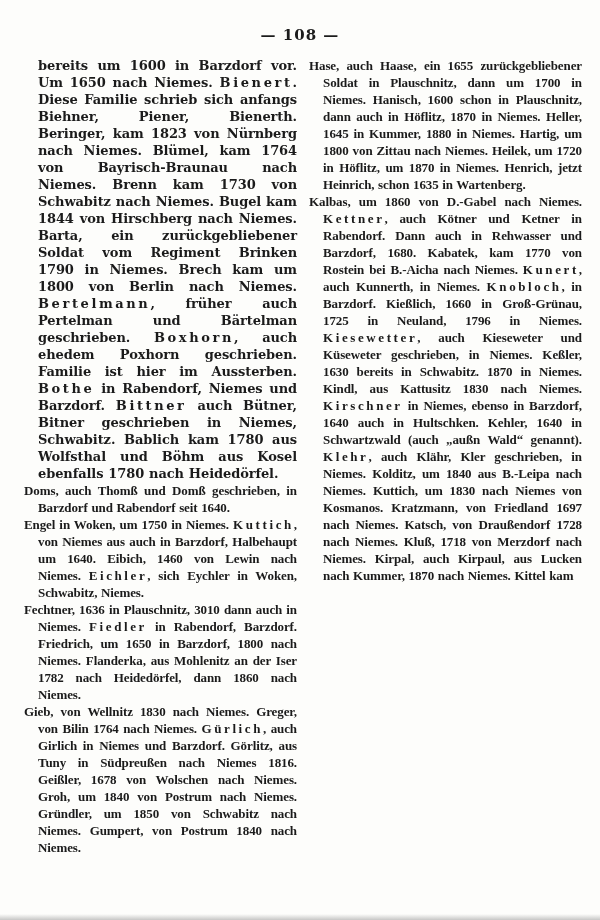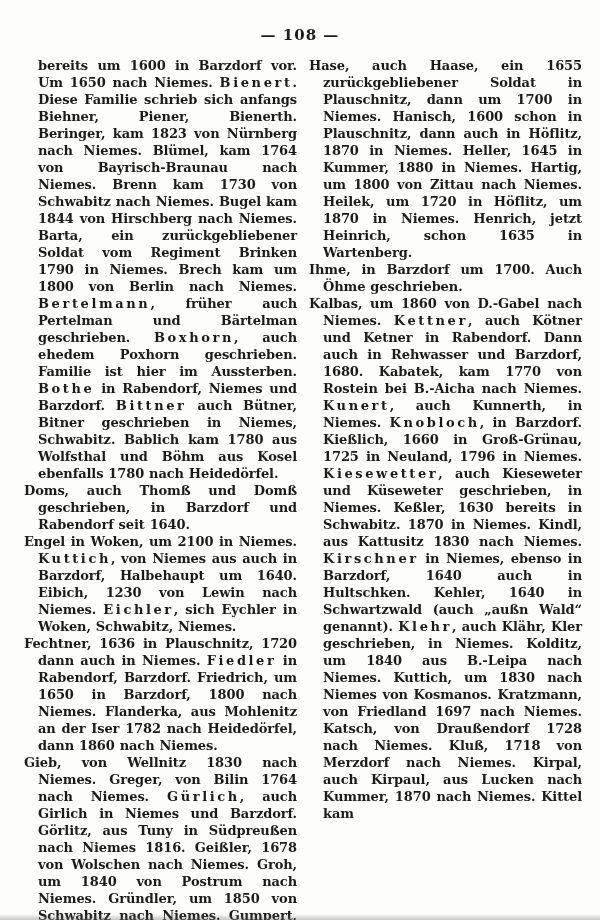--- a/index.html
+++ b/index.html
@@ -36,21 +36,21 @@
     text-align: justify;
     font-size: 13px;
     line-height: 17px;
     font-weight: 700;
     letter-spacing: -0.1px;
     word-spacing: 0.5px;
   }
   
   p.cont { padding-left: 14px; }
   
-  p.entry { padding-left: 14px; text-indent: -14px; }
+  p.entry { padding-left: 14px; text-indent: -14px; font-family: Liberation Serif, serif; }
   
   span.spaced { letter-spacing: 2.6px; }
   .scan-edge {
     position: absolute;
     left: 0;
     bottom: 0;
     width: 100%;
     height: 6px;
     background: linear-gradient(to bottom, rgba(0,0,0,0) 0%, rgba(110,110,110,0.38) 100%);
   }
@@ -59,24 +59,23 @@
 <body>
 
 <div class="page">
   <div class="page-header">
     <span>— 108 —</span>
   </div>
   <div class="columns">
     <div class="col">
         <p class="para cont"><span>bereits um 1600 in Barzdorf vor. Um 1650 nach Niemes. </span><span class="spaced">Bienert</span><span>. Diese Familie schrieb sich anfangs Biehner, Piener, Bienerth. Beringer, kam 1823 von Nürnberg nach Niemes. Blümel, kam 1764 von Bayrisch-Braunau nach Niemes. Brenn kam 1730 von Schwabitz nach Niemes. Bugel kam 1844 von Hirschberg nach Niemes. Barta, ein zurückgebliebener Soldat vom Regiment Brinken 1790 in Niemes. Brech kam um 1800 von Berlin nach Niemes. </span><span class="spaced">Bertelmann</span><span>, früher auch Pertelman und Bärtelman geschrieben. </span><span class="spaced">Boxhorn</span><span>, auch ehedem Poxhorn geschrieben. Familie ist hier im Aussterben. </span><span class="spaced">Bothe</span><span> in Rabendorf, Niemes und Barzdorf. </span><span class="spaced">Bittner</span><span> auch Bütner, Bitner geschrieben in Niemes, Schwabitz. Bablich kam 1780 aus Wolfsthal und Böhm aus Kosel ebenfalls 1780 nach Heidedörfel.</span></p>
         <p class="para entry"><span>Doms, auch Thomß und Domß geschrieben, in Barzdorf und Rabendorf seit 1640.</span></p>
-        <p class="para entry"><span>Engel in Woken, um 2100 in Niemes. </span><span class="spaced">Kuttich</span><span>, von Niemes aus auch in Barzdorf, Halbehaupt um 1640. Eibich, 1230 von Lewin nach Niemes. </span><span class="spaced">Eichler</span><span>, sich Eychler in Woken, Schwabitz, Niemes.</span></p>
-        <p class="para entry"><span>Fechtner, 1636 in Plauschnitz, 1720 dann auch in Niemes. </span><span class="spaced">Fiedler</span><span> in Rabendorf, Barzdorf. Friedrich, um 1650 in Barzdorf, 1800 nach Niemes. Flanderka, aus Mohlenitz an der Iser 1782 nach Heidedörfel, dann 1860 nach Niemes.</span></p>
+        <p class="para entry"><span>Engel in Woken, um 1750 in Niemes. </span><span class="spaced">Kuttich</span><span>, von Niemes aus auch in Barzdorf, Halbehaupt um 1640. Eibich, 1460 von Lewin nach Niemes. </span><span class="spaced">Eichler</span><span>, sich Eychler in Woken, Schwabitz, Niemes.</span></p>
+        <p class="para entry"><span>Fechtner, 1636 in Plauschnitz, 3010 dann auch in Niemes. </span><span class="spaced">Fiedler</span><span> in Rabendorf, Barzdorf. Friedrich, um 1650 in Barzdorf, 1800 nach Niemes. Flanderka, aus Mohlenitz an der Iser 1782 nach Heidedörfel, dann 1860 nach Niemes.</span></p>
         <p class="para entry"><span>Gieb, von Wellnitz 1830 nach Niemes. Greger, von Bilin 1764 nach Niemes. </span><span class="spaced">Gürlich</span><span>, auch Girlich in Niemes und Barzdorf. Görlitz, aus Tuny in Südpreußen nach Niemes 1816. Geißler, 1678 von Wolschen nach Niemes. Groh, um 1840 von Postrum nach Niemes. Gründler, um 1850 von Schwabitz nach Niemes. Gumpert, von Postrum 1840 nach Niemes.</span></p>
       </div>
     <div class="col">
         <p class="para entry"><span>Hase, auch Haase, ein 1655 zurückgebliebener Soldat in Plauschnitz, dann um 1700 in Niemes. Hanisch, 1600 schon in Plauschnitz, dann auch in Höflitz, 1870 in Niemes. Heller, 1645 in Kummer, 1880 in Niemes. Hartig, um 1800 von Zittau nach Niemes. Heilek, um 1720 in Höflitz, um 1870 in Niemes. Henrich, jetzt Heinrich, schon 1635 in Wartenberg.</span></p>
-        <p class="para entry"><span>Ihme, in Barzdorf um 1700. Auch Öhme geschrieben.</span></p>
         <p class="para entry"><span>Kalbas, um 1860 von D.-Gabel nach Niemes. </span><span class="spaced">Kettner</span><span>, auch Kötner und Ketner in Rabendorf. Dann auch in Rehwasser und Barzdorf, 1680. Kabatek, kam 1770 von Rostein bei B.-Aicha nach Niemes. </span><span class="spaced">Kunert</span><span>, auch Kunnerth, in Niemes. </span><span class="spaced">Knobloch</span><span>, in Barzdorf. Kießlich, 1660 in Groß-Grünau, 1725 in Neuland, 1796 in Niemes. </span><span class="spaced">Kiesewetter</span><span>, auch Kieseweter und Küseweter geschrieben, in Niemes. Keßler, 1630 bereits in Schwabitz. 1870 in Niemes. Kindl, aus Kattusitz 1830 nach Niemes. </span><span class="spaced">Kirschner</span><span> in Niemes, ebenso in Barzdorf, 1640 auch in Hultschken. Kehler, 1640 in Schwartzwald (auch „außn Wald“ genannt). </span><span class="spaced">Klehr</span><span>, auch Klähr, Kler geschrieben, in Niemes. Kolditz, um 1840 aus B.-Leipa nach Niemes. Kuttich, um 1830 nach Niemes von Kosmanos. Kratzmann, von Friedland 1697 nach Niemes. Katsch, von Draußendorf 1728 nach Niemes. Kluß, 1718 von Merzdorf nach Niemes. Kirpal, auch Kirpaul, aus Lucken nach Kummer, 1870 nach Niemes. Kittel kam</span></p>
       </div>
   </div>
   <div class="scan-edge"></div>
 </div>
 
 </body></html>

